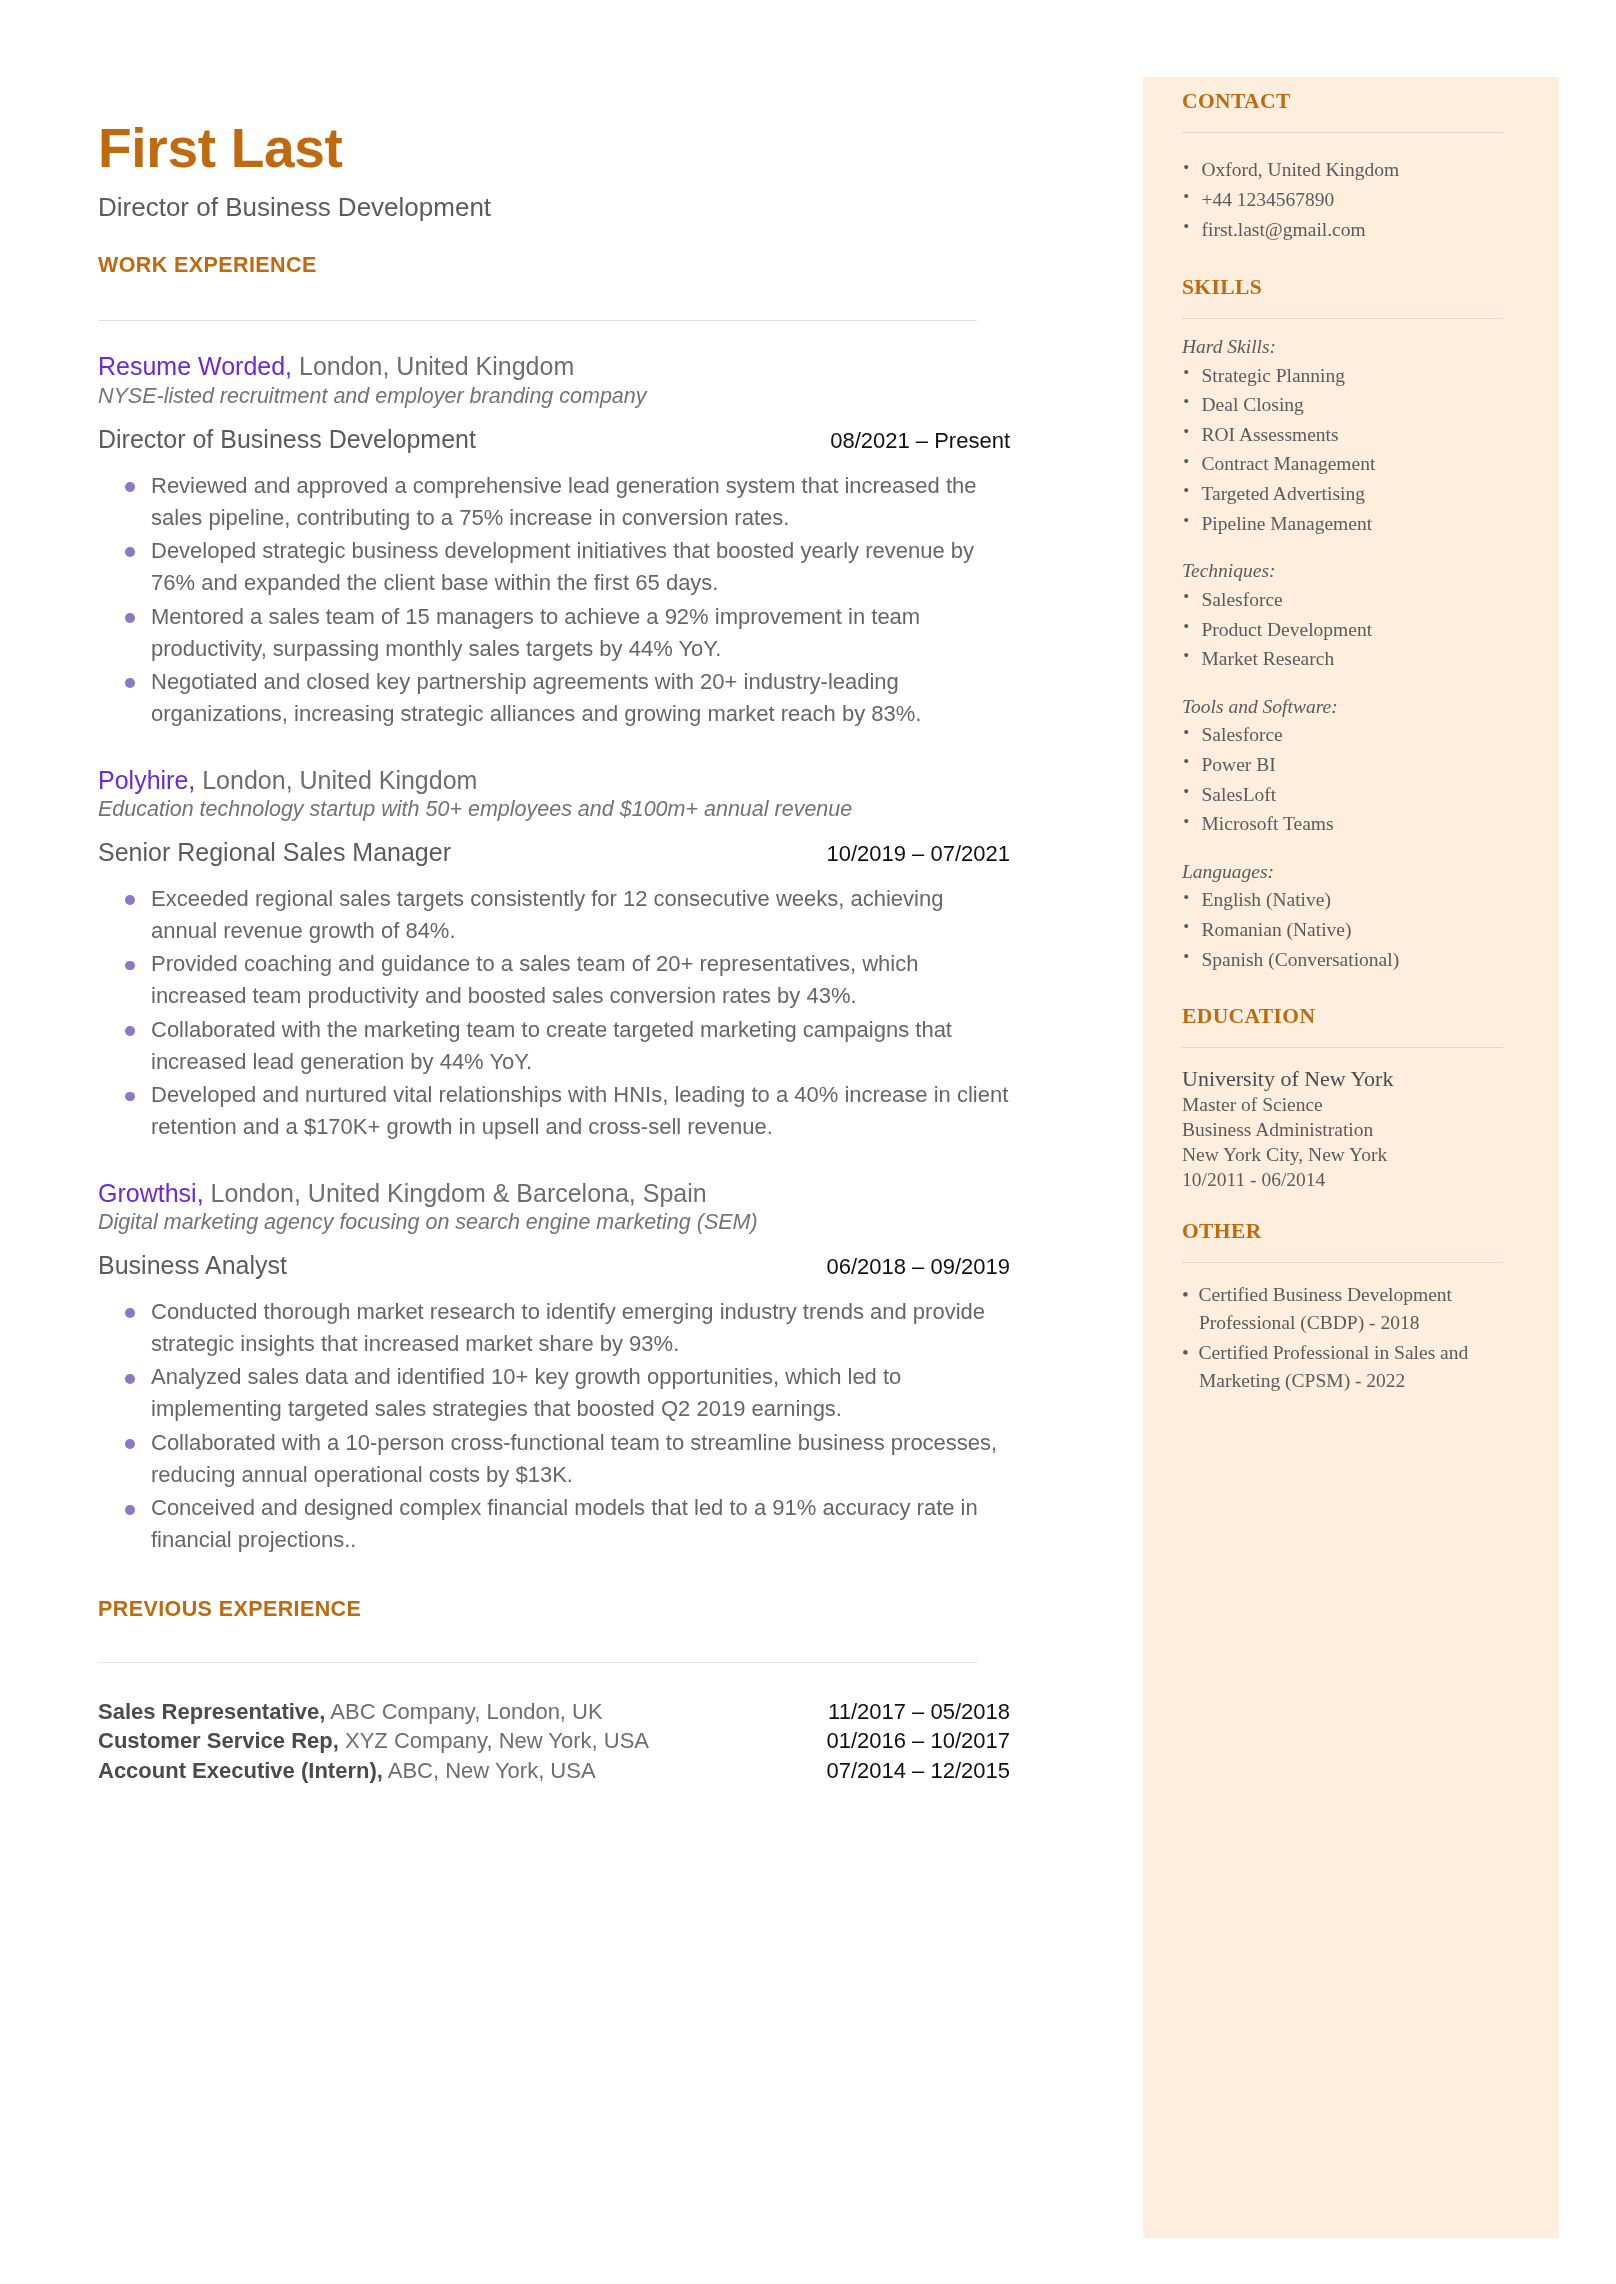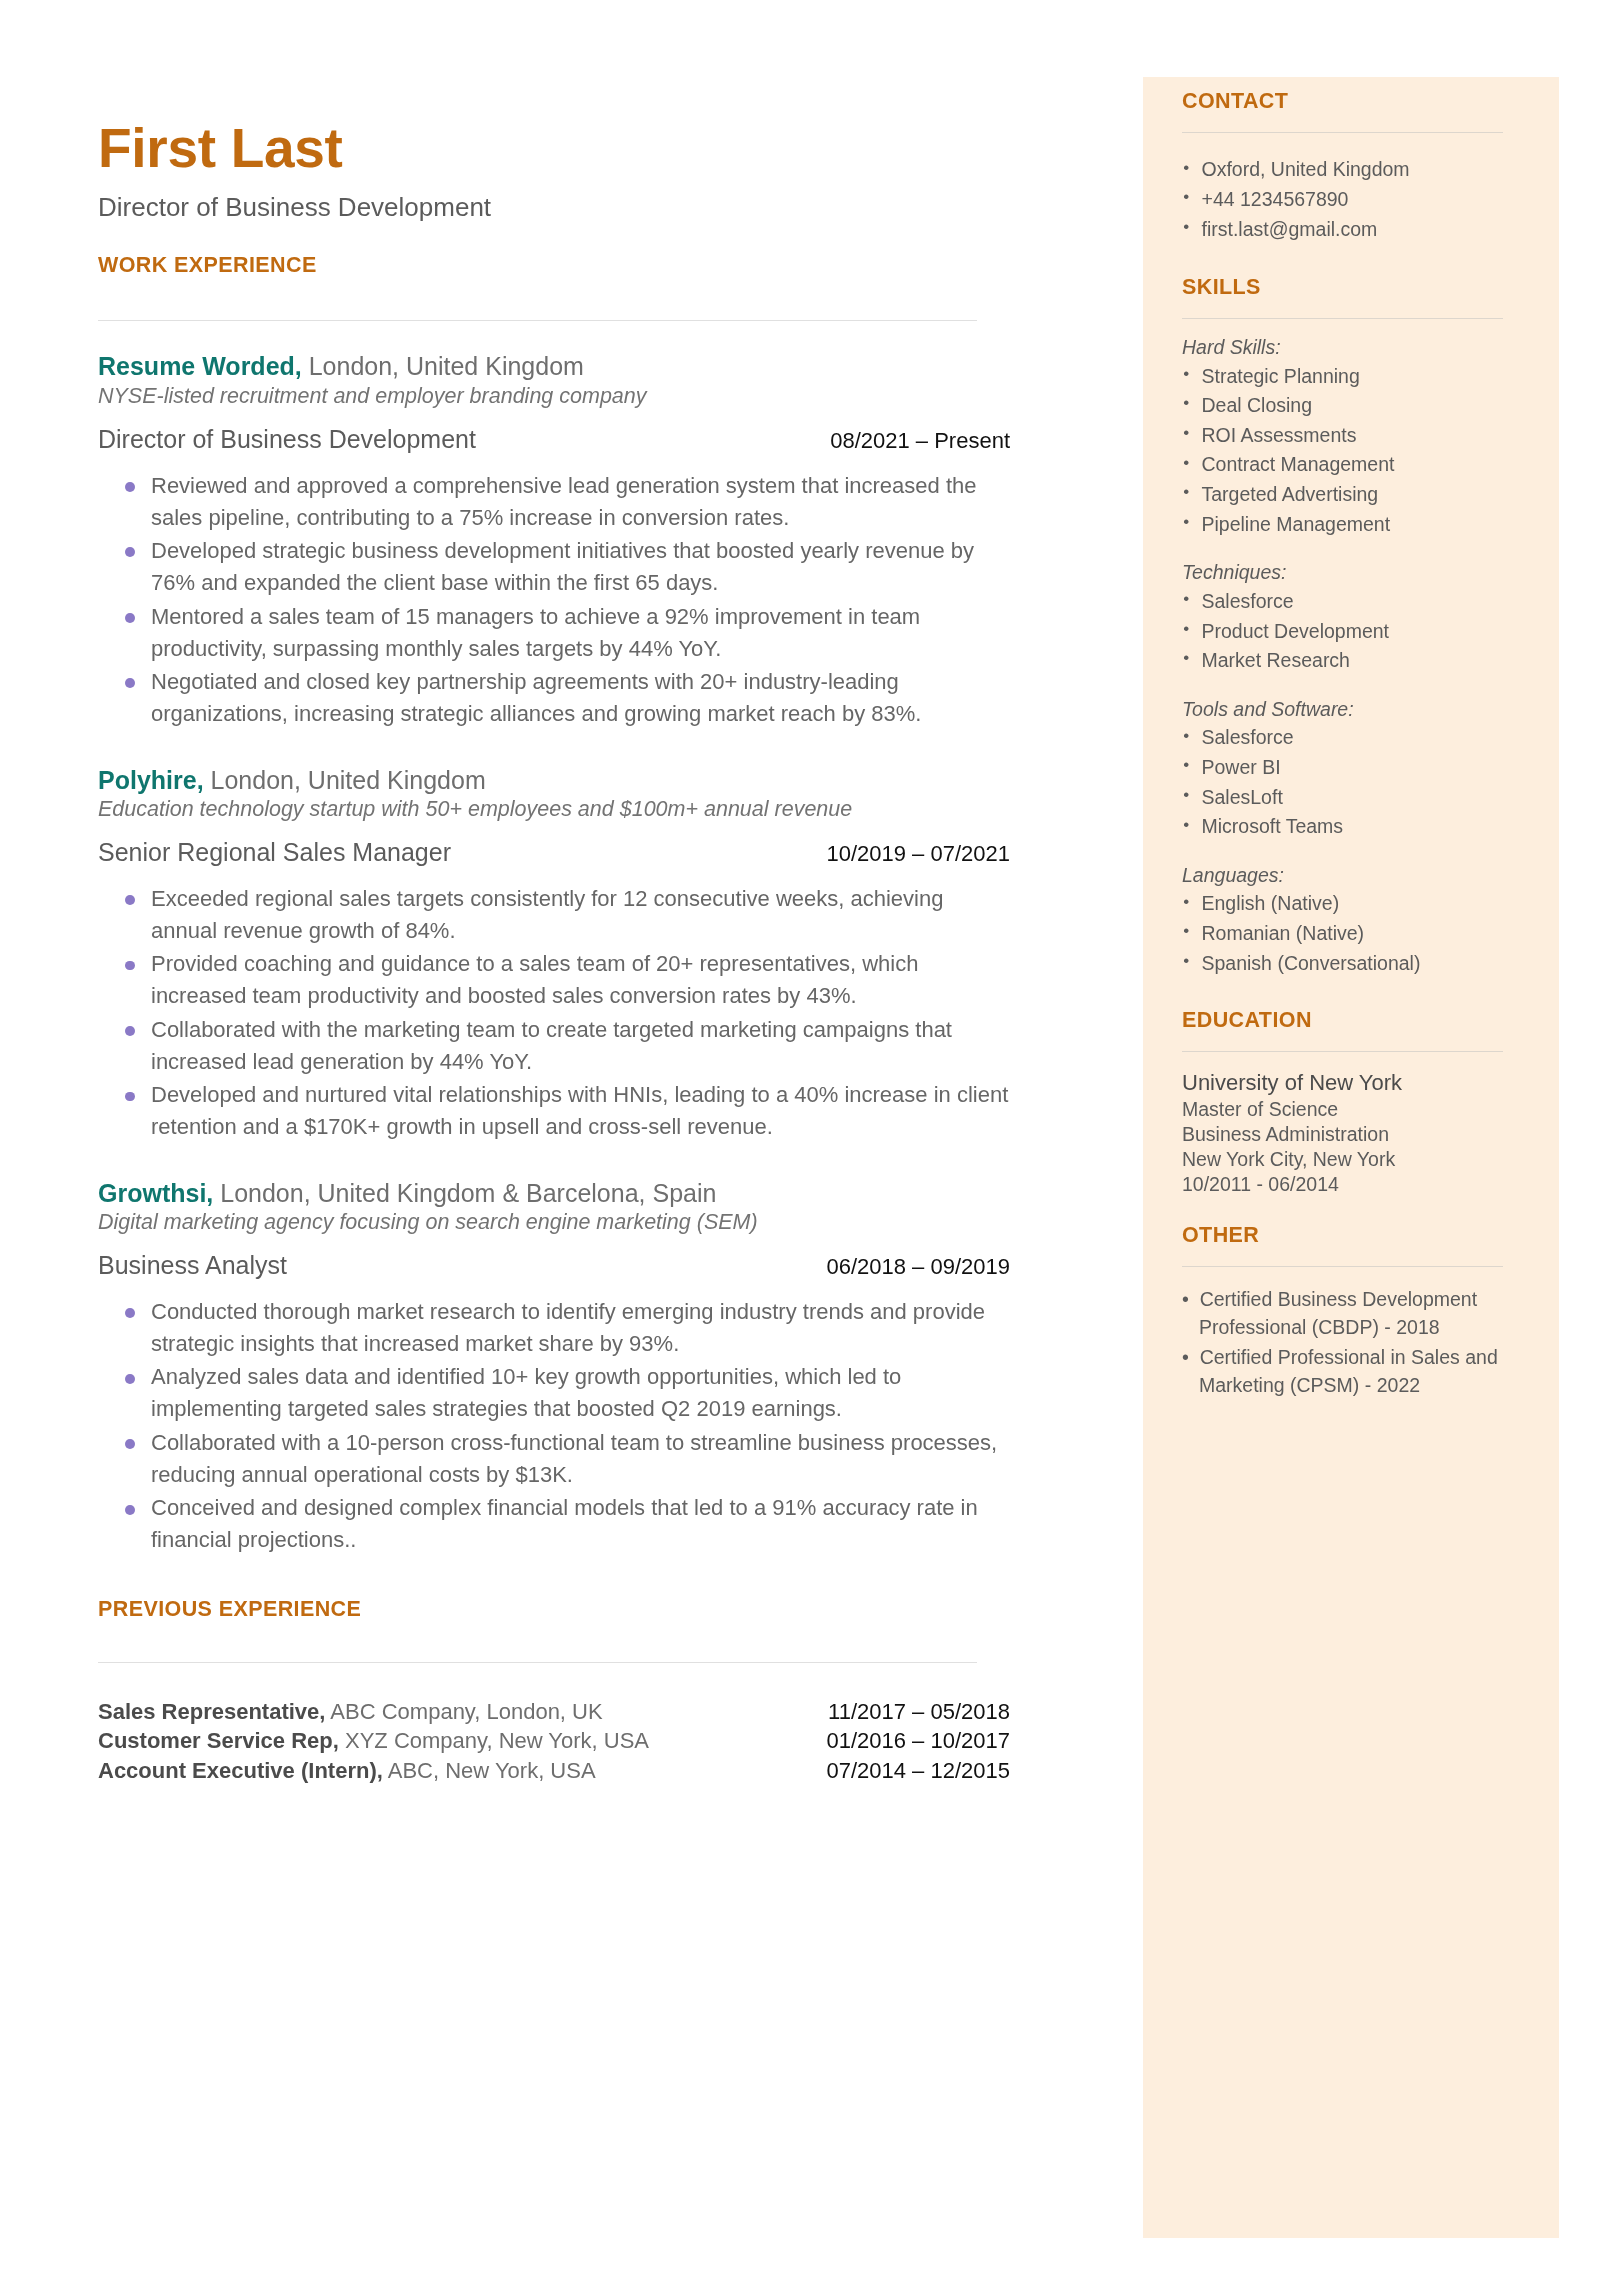--- a/index.html
+++ b/index.html
@@ -23,20 +23,21 @@
   
   .sidebar {
     position: absolute;
     left: 1143px;
     top: 77px;
     width: 416px;
     height: 2161px;
     background: #fdeedd;
     box-sizing: border-box;
     padding: 0 56px 0 39px;
+    font-family: Liberation Serif, serif;
   }
   .side-head {
     color: #c06a10;
     font-size: 21.5px;
     font-weight: bold;
     letter-spacing: 0.4px;
     margin: 0;
   }
   .side-rule {
     height: 0.7px;
@@ -131,22 +132,22 @@
     width: 879px;
     margin: 0;
   }
   .company {
     font-size: 25px;
     color: #6e6e6e;
     margin: 0;
     line-height: 1.25;
   }
   .company b {
-    color: #0f766e;
-    font-weight: bold;
+    color: #6d28d9;
+    font-weight: normal;
   }
   .company-desc {
     font-size: 21.5px;
     color: #737373;
     font-style: italic;
     margin: 0;
     line-height: 1.3;
   }
   .role-row {
     display: flex;

